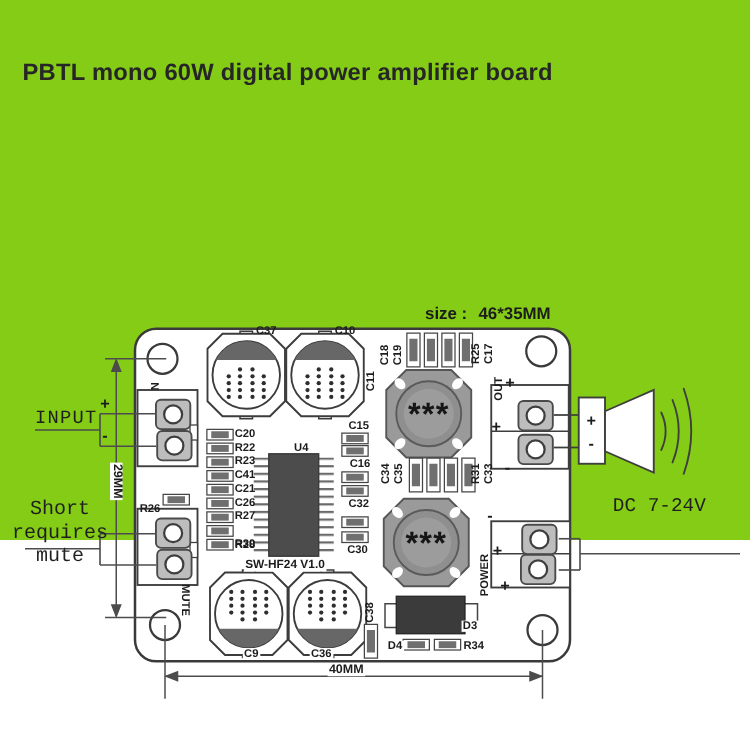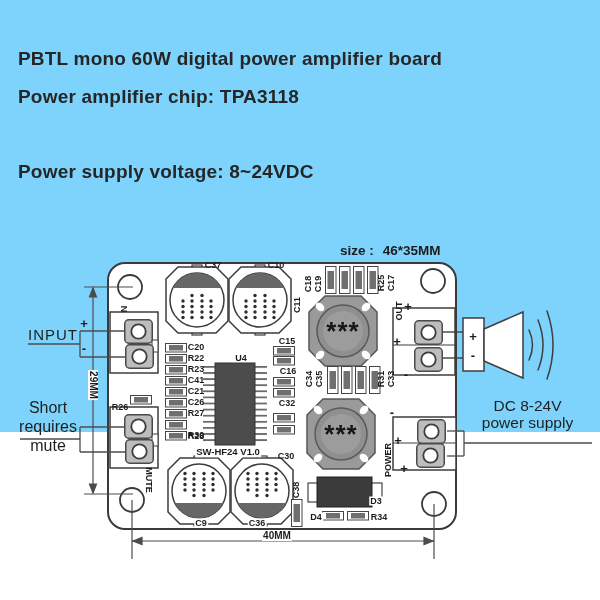--- a/index.html
+++ b/index.html
@@ -1,39 +1,37 @@
 <!DOCTYPE html>
 <html><head>
 <meta charset="utf-8">
 <style>
   html,body{margin:0;padding:0;background:#fff;width:600px;height:600px;overflow:hidden;
     font-family:"Liberation Sans",sans-serif;}
-  #stage{position:relative;width:600px;height:432px;background:#7dd3fc;}
+  #stage{position:relative;width:600px;height:432px;background:#84cc16;}
   .hline{position:absolute;left:18px;font-size:19px;font-weight:bold;color:#262626;letter-spacing:.2px;white-space:nowrap;}
   .sizenote{position:absolute;left:340px;top:243px;font-size:13.5px;font-weight:bold;color:#1c1c1c;}
   .sizenote .val{margin-left:9px;}
   svg{position:absolute;left:0;top:0;}
   .lbl{position:absolute;font-size:9px;font-weight:600;color:#1c1c1c;white-space:nowrap;
        transform:translate(-50%,-50%);line-height:1;}
   .lbl.v{transform:translate(-50%,-50%) rotate(-90deg);}
   .lbl.vd{transform:translate(-50%,-50%) rotate(90deg);}
   .lbl.bg{background:#fff;padding:0 1px;}
   .mark{position:absolute;font-size:13px;font-weight:bold;color:#1c1c1c;transform:translate(-50%,-50%);line-height:1;}
-  .bigtxt{position:absolute;color:#1f1f1f;}
+  .bigtxt{position:absolute;color:#1f1f1f;font-family:Liberation Mono, monospace;}
   .ast{position:absolute;font-size:26px;font-weight:bold;color:#161616;letter-spacing:1px;
        transform:translate(-50%,-50%);line-height:1;}
 </style>
 </head>
 <body>
 
 <div id="stage">
 
   <div class="hline" style="top:48px">PBTL mono 60W digital power amplifier board</div>
-  <div class="hline" style="top:86px">Power amplifier chip: TPA3118</div>
-  <div class="hline" style="top:161px">Power supply voltage: 8~24VDC</div>
 
   <div class="sizenote">
     <span>size :</span><span class="val">46*35MM</span>
   </div>
 
   <svg width="600" height="600" viewBox="0 0 600 600">
     <defs>
       <g id="res">
         <rect x="0.5" y="0.5" width="21" height="8.5" fill="#fff" stroke="#454545" stroke-width="1"></rect>
         <rect x="4" y="2" width="14" height="5.5" fill="#6f6f6f"></rect>
@@ -284,21 +282,21 @@
   <div class="lbl v" style="left:318px;top:284px">C19</div>
   <div class="lbl v" style="left:381px;top:283px">R25</div>
   <div class="lbl v" style="left:391px;top:283px">C17</div>
   <div class="lbl v" style="left:309px;top:379px">C34</div>
   <div class="lbl v" style="left:319px;top:379px">C35</div>
   <div class="lbl v" style="left:381px;top:379px">R31</div>
   <div class="lbl v" style="left:391px;top:379px">C33</div>
   <div class="lbl" style="left:287px;top:341px">C15</div>
   <div class="lbl" style="left:288px;top:371px">C16</div>
   <div class="lbl" style="left:287px;top:403px">C32</div>
-  <div class="lbl" style="left:286px;top:456px">C30</div>
+  <div class="lbl" style="left:286px;top:440px">C30</div>
   <div class="lbl" style="left:241px;top:358px">U4</div>
   <div class="lbl" style="left:196px;top:347px">C20</div>
   <div class="lbl" style="left:196px;top:358px">R22</div>
   <div class="lbl" style="left:196px;top:369px">R23</div>
   <div class="lbl" style="left:196px;top:380px">C41</div>
   <div class="lbl" style="left:196px;top:391px">C21</div>
   <div class="lbl" style="left:196px;top:402px">C26</div>
   <div class="lbl" style="left:196px;top:413px">R27</div>
   <div class="lbl" style="left:196px;top:436px">R28</div>
   <div class="lbl" style="left:196px;top:435px">R30</div>
@@ -329,17 +327,16 @@
   <div class="mark" style="left:392px;top:412px">-</div>
   <div class="mark" style="left:398px;top:440px">+</div>
   <div class="mark" style="left:404px;top:468px">+</div>
 
   <div class="bigtxt" style="left:28px;top:326px;font-size:15px;letter-spacing:1px">INPUT</div>
   <div class="bigtxt" style="left:2px;top:398px;width:92px;text-align:center;font-size:16px;line-height:19px">
     <div>Short requires</div>
     <div>mute</div>
   </div>
   <div class="bigtxt" style="left:465px;top:397px;width:125px;text-align:center;font-size:15.5px;line-height:17px">
-    <div>DC 8-24V</div>
-    <div>power supply</div>
+    <div>DC 7-24V</div>
   </div>
 
 </div>
 
 </body></html>

